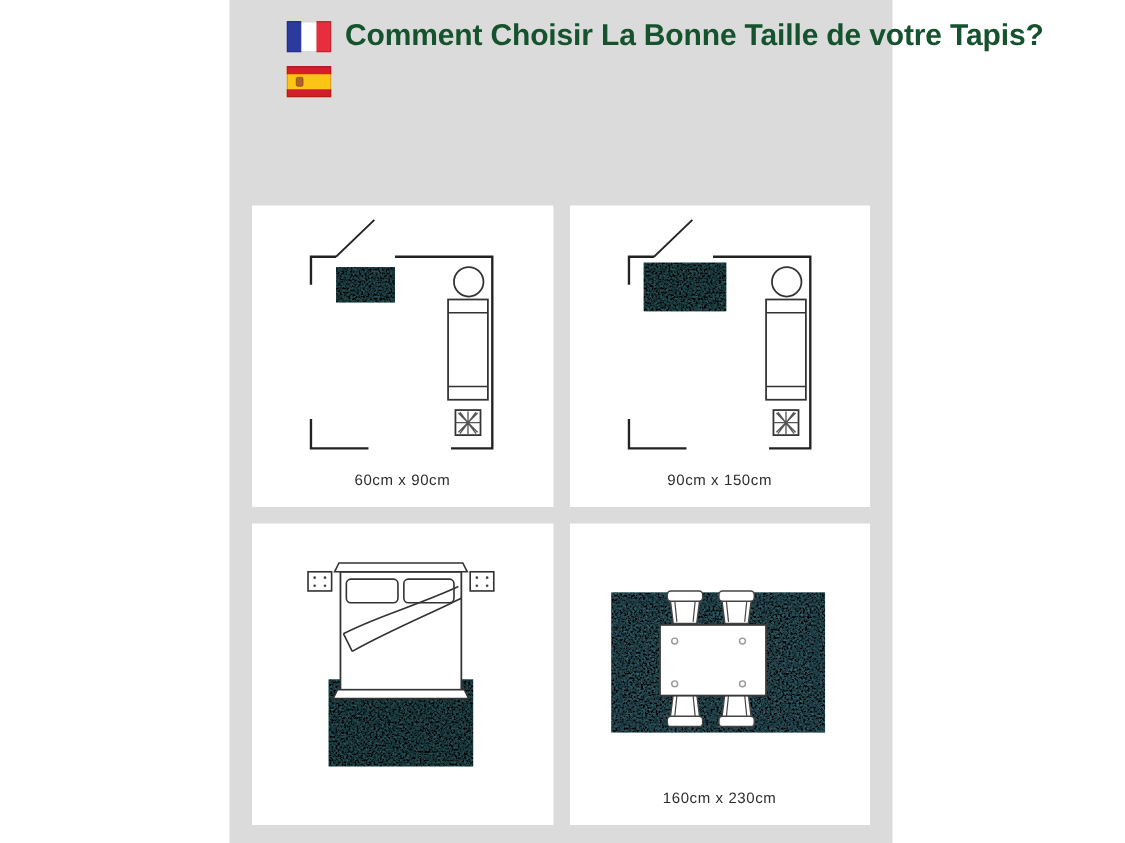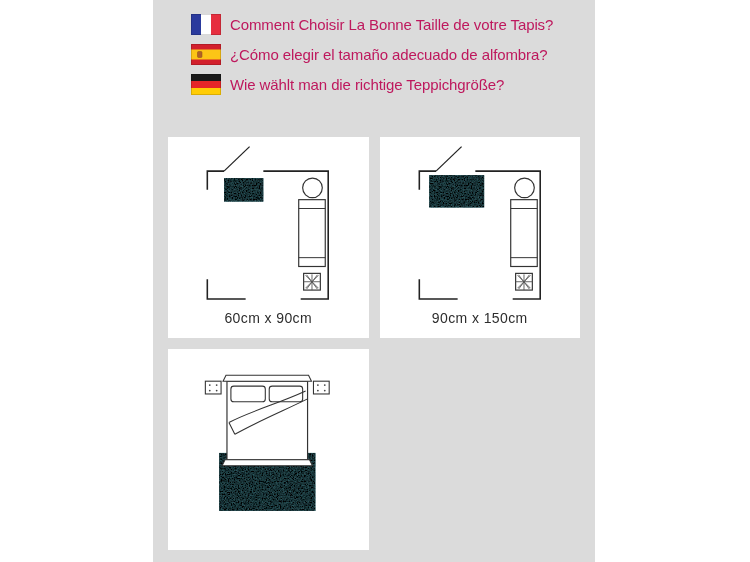--- a/index.html
+++ b/index.html
@@ -1,27 +1,27 @@
 <!DOCTYPE html>
 <html><head>
 <meta charset="utf-8">
 <style>
   html,body{margin:0;padding:0;background:#ffffff;}
   body{width:750px;height:562px;position:relative;font-family:"Liberation Sans",sans-serif;overflow:hidden;}
   .content{position:absolute;left:153px;top:0;width:442px;height:562px;background:#dbdbdb;}
   .header{position:absolute;left:0;top:9px;width:100%;}
   .hrow{display:flex;align-items:center;height:30px;padding-left:38px;}
   .flag{width:30px;height:21px;flex:0 0 30px;margin-right:9px;display:block;}
-  .htext{font-size:15px;font-weight:400;color:#be185d;letter-spacing:-0.1px;white-space:nowrap;}
+  .htext{font-size:20px;font-weight:700;color:#14532d;letter-spacing:-0.1px;white-space:nowrap;}
   .grid{position:absolute;left:15px;right:15px;top:137px;bottom:12px;
         display:grid;grid-template-columns:1fr 1fr;grid-template-rows:1fr 1fr;gap:11px;}
   .panel{background:#ffffff;position:relative;}
   .panel svg.scene{position:absolute;left:0;top:0;width:100%;height:100%;}
   .plabel{position:absolute;left:0;right:0;bottom:12px;text-align:center;
-          font-size:14px;color:#2d2d2d;letter-spacing:0.4px;}
+          font-size:10px;color:#2d2d2d;letter-spacing:0.4px;}
   .defs{position:absolute;width:0;height:0;overflow:hidden;}
 </style>
 </head>
 <body>
 
 <svg class="defs" aria-hidden="true">
   <defs>
     <filter id="rugNoise">
       <feTurbulence type="fractalNoise" baseFrequency="0.7" numOctaves="3" seed="4"></feTurbulence>
       <feColorMatrix type="matrix" values="0 0 0 0 0  0 0 0 0 0  0 0 0 0 0  0.55 0.55 0.55 0 0"></feColorMatrix>
@@ -50,30 +50,20 @@
       <span class="htext">Comment Choisir La Bonne Taille de votre Tapis?</span>
     </div>
     <div class="hrow">
       <svg class="flag" viewBox="0 0 30 21">
         <rect x="0" y="0" width="30" height="21" fill="#fcc516"></rect>
         <rect x="0" y="0" width="30" height="5.5" fill="#d21f2c"></rect>
         <rect x="0" y="15.5" width="30" height="5.5" fill="#d21f2c"></rect>
         <rect x="6.5" y="7.5" width="4.5" height="6" rx="1" fill="#b06128" stroke="#8a4a1c" stroke-width="0.5"></rect>
         <rect x="0.5" y="0.5" width="29" height="20" fill="none" stroke="rgba(0,0,0,0.15)"></rect>
       </svg>
-      <span class="htext">¿Cómo elegir el tamaño adecuado de alfombra?</span>
-    </div>
-    <div class="hrow">
-      <svg class="flag" viewBox="0 0 30 21">
-        <rect x="0" y="0" width="30" height="7" fill="#1a1a1a"></rect>
-        <rect x="0" y="7" width="30" height="7" fill="#e52528"></rect>
-        <rect x="0" y="14" width="30" height="7" fill="#ffcc05"></rect>
-        <rect x="0.5" y="0.5" width="29" height="20" fill="none" stroke="rgba(0,0,0,0.15)"></rect>
-      </svg>
-      <span class="htext">Wie wählt man die richtige Teppichgröße?</span>
     </div>
   </div>
 
   <div class="grid">
 
     <div class="panel">
       <svg class="scene" viewBox="0 0 204 201">
         <rect x="57" y="40" width="40" height="24" fill="#3e757d" filter="url(#rugNoise)"></rect>
         <path d="M40,52 V33 H57 M97,33 H163 V163 H135 M79,163 H40 V143" fill="none" stroke="#222222" stroke-width="1.6"></path>
         <path d="M57,33 L83,8" fill="none" stroke="#222222" stroke-width="1.3"></path>
@@ -115,15 +105,31 @@
         <circle cx="152.5" cy="35" r="0.9" fill="#444444"></circle>
           <circle cx="159.5" cy="35" r="0.9" fill="#444444"></circle>
         <circle cx="152.5" cy="40.5" r="0.9" fill="#444444"></circle>
           <circle cx="159.5" cy="40.5" r="0.9" fill="#444444"></circle>
         <rect x="64" y="36" width="35" height="16" rx="3" fill="#ffffff" stroke="#333333" stroke-width="1.1"></rect>
         <rect x="103" y="36" width="34" height="16" rx="3" fill="#ffffff" stroke="#333333" stroke-width="1.1"></rect>
         <path d="M140,41 C112,54 85,61 62,73 M62,73 L68,85 M68,85 C95,70 120,60 142,49" fill="#ffffff" stroke="#333333" stroke-width="1.1"></path>
       </svg>
     </div>
 
+    <div class="panel">
+      <svg class="scene" viewBox="0 0 204 201">
+        <rect x="28" y="45" width="145" height="95" fill="#4c8492" filter="url(#rugNoise)"></rect>
+        <rect x="34" y="51" width="133" height="83" fill="none" stroke="rgba(25,55,65,0.30)" stroke-width="4"></rect>
+        <use href="#chair" transform="translate(78,47)"></use>
+        <use href="#chair" transform="translate(113,47)"></use>
+        <use href="#chair" transform="translate(78,133) scale(1,-1)"></use>
+        <use href="#chair" transform="translate(113,133) scale(1,-1)"></use>
+        <rect x="61" y="67" width="72" height="48" fill="#ffffff" stroke="#3a3a3a" stroke-width="1.3"></rect>
+        <circle cx="71" cy="78" r="2" fill="#ffffff" stroke="#999999" stroke-width="1"></circle>
+        <circle cx="117" cy="78" r="2" fill="#ffffff" stroke="#999999" stroke-width="1"></circle>
+        <circle cx="71" cy="107" r="2" fill="#ffffff" stroke="#999999" stroke-width="1"></circle>
+        <circle cx="117" cy="107" r="2" fill="#ffffff" stroke="#999999" stroke-width="1"></circle>
+      </svg>
+      <div class="plabel">160cm x 230cm</div>
+    </div>
 
   </div>
 </div>
 
 </body></html>

